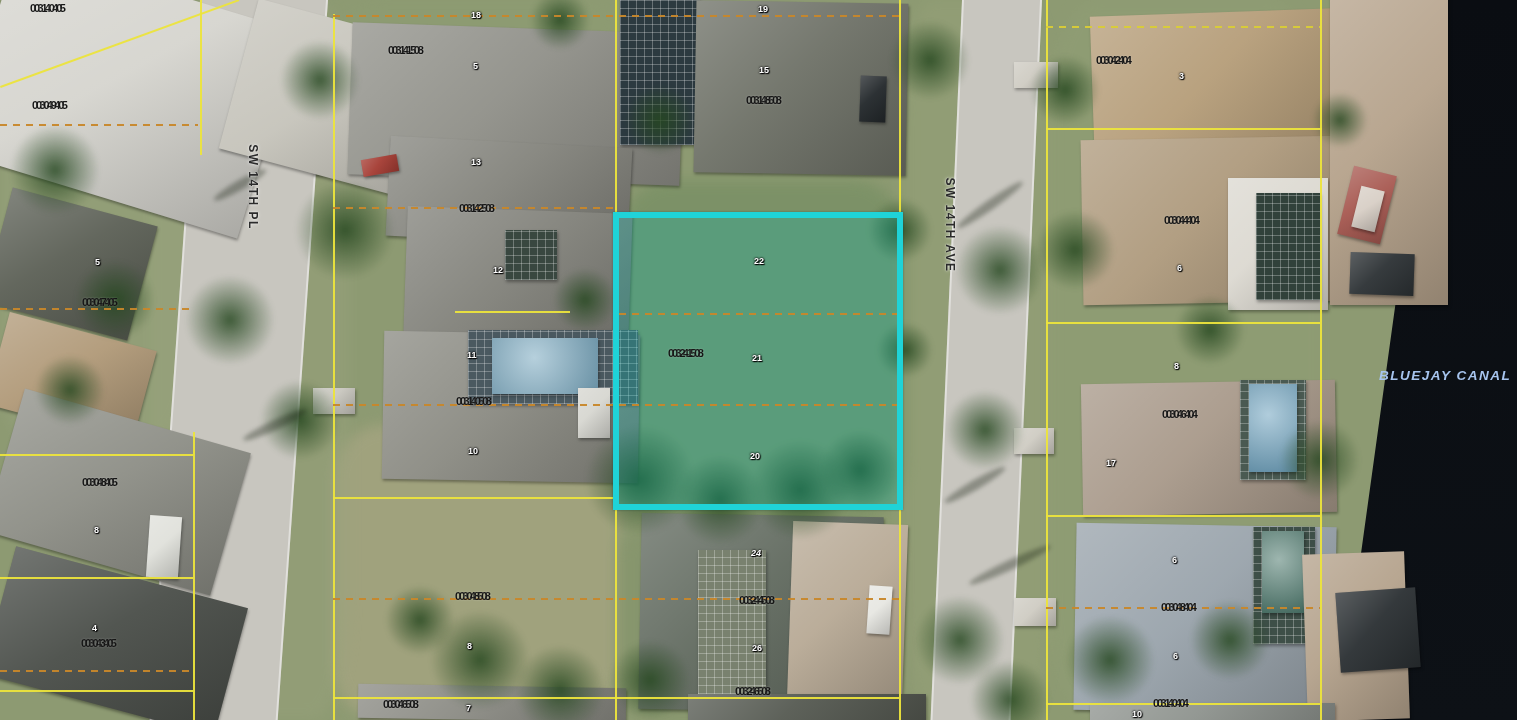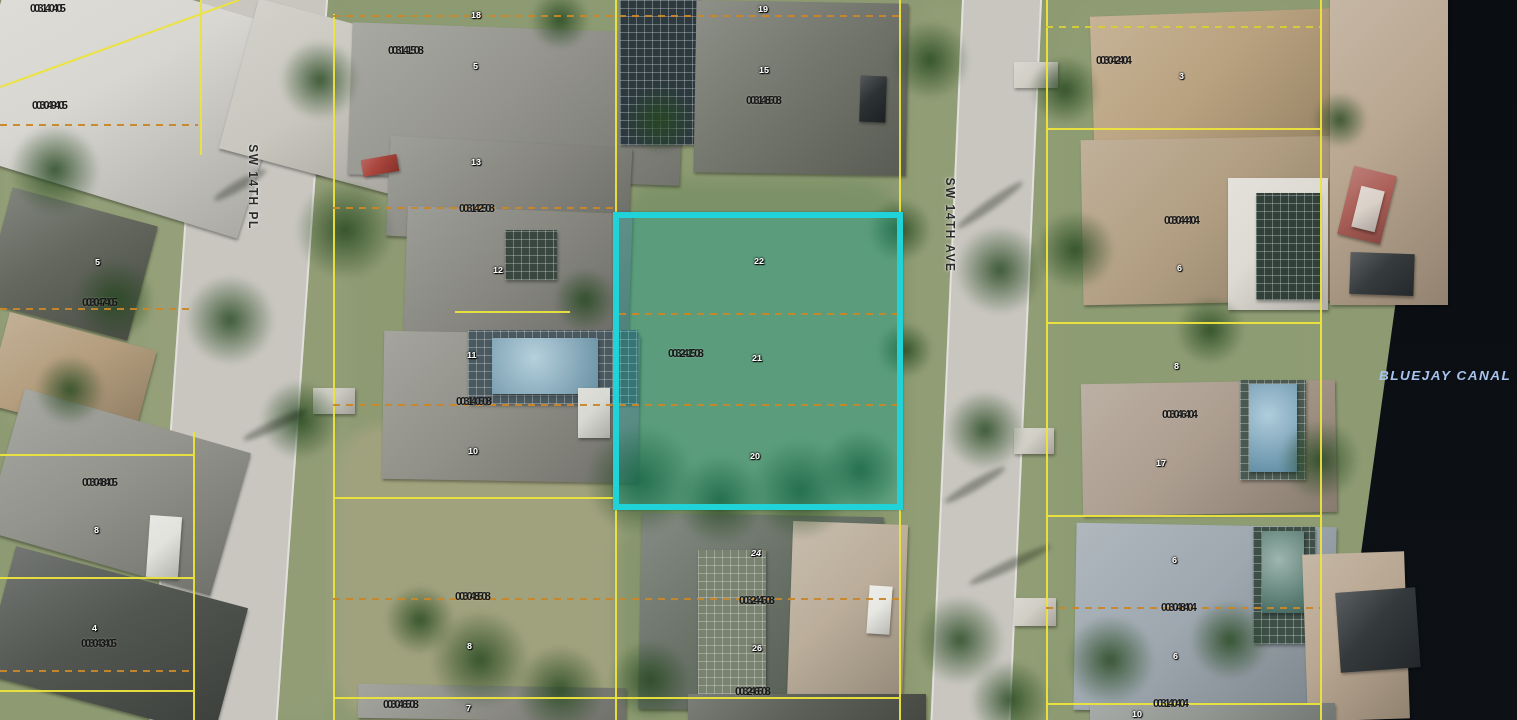--- a/index.html
+++ b/index.html
@@ -274,21 +274,21 @@
       <span class="house-num" style="left: 467px; top: 351px;">11</span>
       <span class="house-num" style="left: 468px; top: 447px;">10</span>
       <span class="house-num" style="left: 754px; top: 257px;">22</span>
       <span class="house-num" style="left: 752px; top: 354px;">21</span>
       <span class="house-num" style="left: 750px; top: 452px;">20</span>
       <span class="house-num" style="left: 95px; top: 258px;">5</span>
       <span class="house-num" style="left: 94px; top: 526px;">8</span>
       <span class="house-num" style="left: 92px; top: 624px;">4</span>
       <span class="house-num" style="left: 751px; top: 549px; font-style: italic;">24</span>
       <span class="house-num" style="left: 752px; top: 644px; text-align: right;">26</span>
-      <span class="house-num" style="left: 1156px; top: 459px;">17</span>
+      <span class="house-num" style="left: 1106px; top: 459px;">17</span>
       <span class="house-num" style="left: 1172px; top: 556px;">6</span>
       <span class="house-num" style="left: 1173px; top: 652px;">6</span>
       <span class="house-num" style="left: 467px; top: 642px;">8</span>
       <span class="house-num" style="left: 466px; top: 704px;">7</span>
       <span class="house-num" style="left: 1132px; top: 710px;">10</span>
     </div>
 
 </div>
 
 </body></html>

